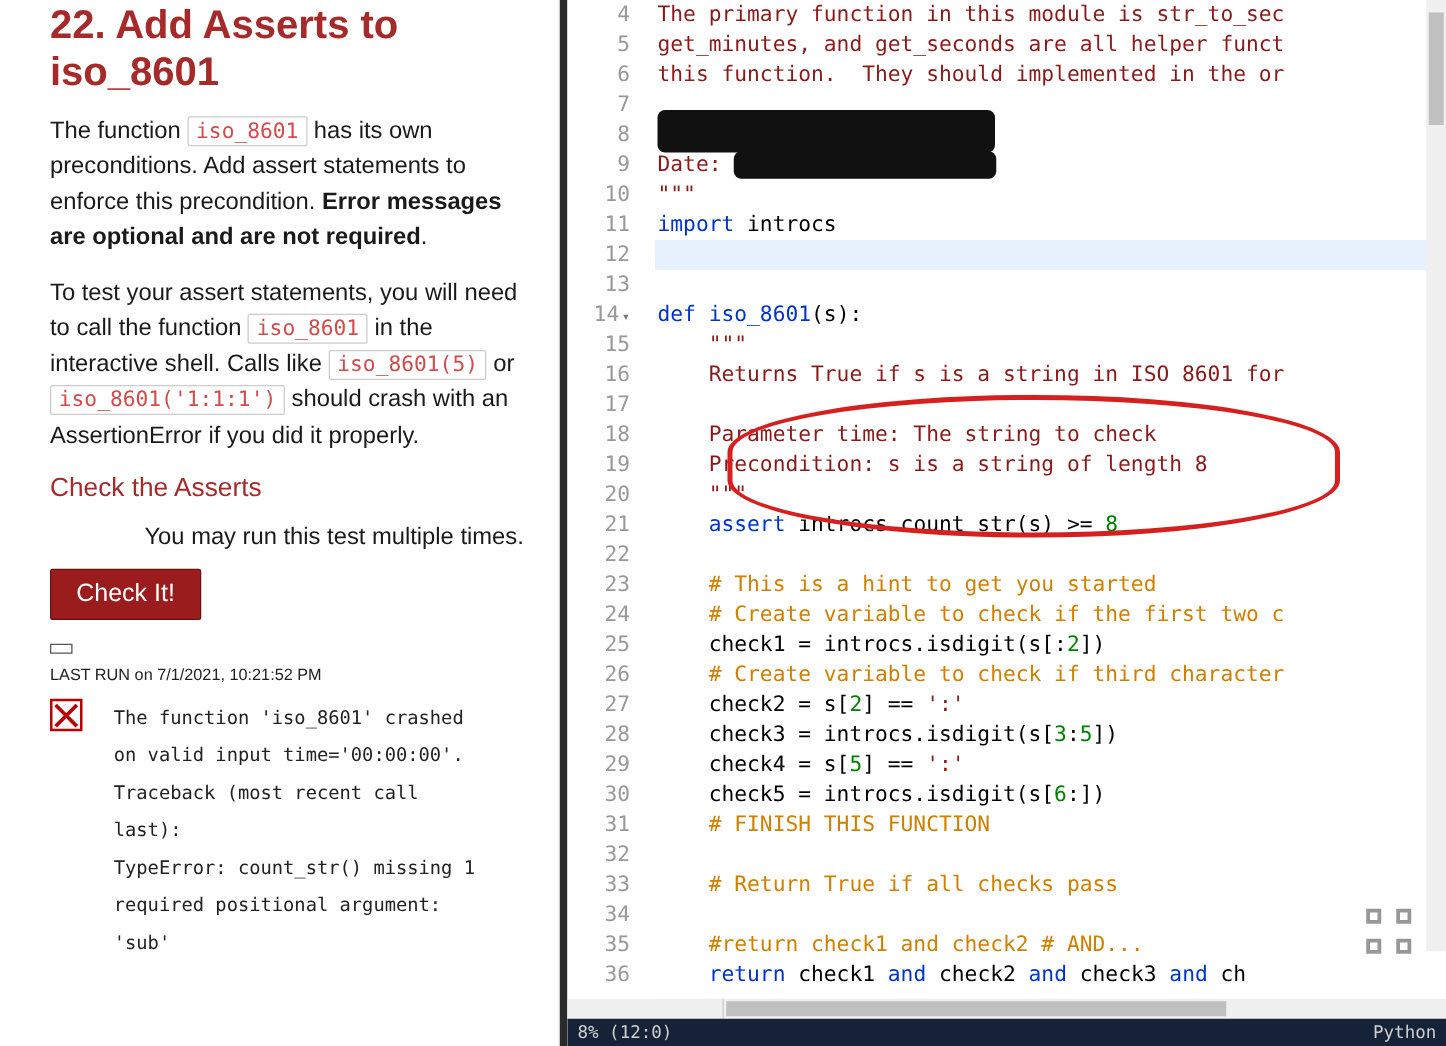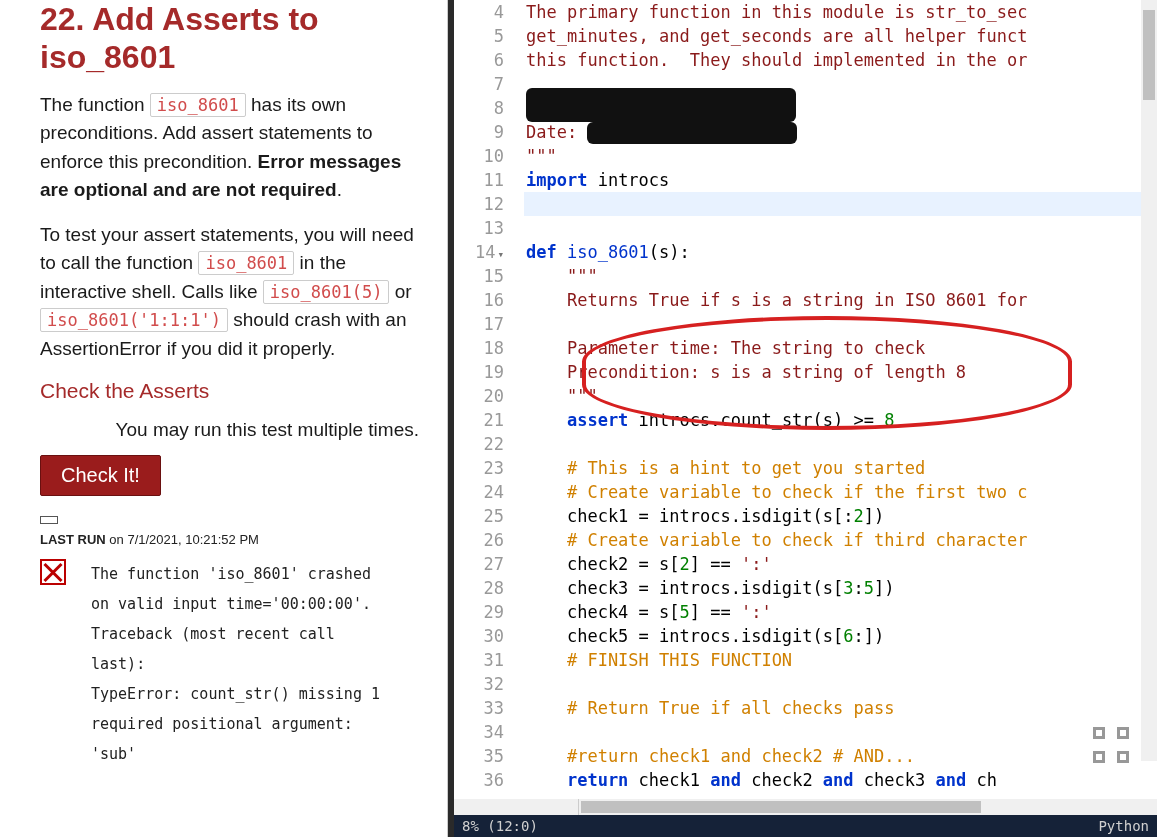--- a/index.html
+++ b/index.html
@@ -59,21 +59,21 @@
   padding: 8px 20px;
   font-size: 20px;
   cursor: pointer;
   border-radius: 2px;
   margin-bottom: 14px;
 }
 .small-box {
   display:inline-block; width:18px; height:8px; border:1px solid #555;
 }
 .lastrun { font-size: 13px; color: #222; margin-top: 4px; }
-.lastrun .lbl { font-weight: 700; }
+.lastrun .lbl { font-weight: 400; }
 .errbox { display: flex; gap: 25px; margin-top: 12px; }
 .erricon {
   width: 26px; height: 26px; border: 2px solid #b00; position: relative;
   flex-shrink: 0;
 }
 .erricon::before, .erricon::after {
   content: ""; position: absolute; background: #b00; width: 24px; height: 3px;
   top: 10px; left: -1px;
 }
 .erricon::before { transform: rotate(45deg); }
@@ -100,21 +100,21 @@
 .code-area {
   flex: 1; overflow: hidden; position: relative;
   font-family: "Consolas","Monaco",monospace; font-size: 17px;
   line-height: 24px;
 }
 .code-area::-webkit-scrollbar { width: 16px; height: 16px; }
 .code-area::-webkit-scrollbar-track { background: #f0f0f0; }
 .code-area::-webkit-scrollbar-thumb { background: #c0c0c0; }
 .codeline { height: 24px; white-space: pre; padding-left: 2px; }
 .hl { background: #e8f2ff; }
-.kw { color: #0033cc; font-weight: 700; }
+.kw { color: #0033cc; font-weight: 400; }
 .str { color: #8a1a1a; }
 .cmt { color: #d08000; }
 .num { color: #008000; }
 .nm { color: #000; }
 .def-name { color: #0033cc; }
 .redaction {
   display:inline-block; width:270px; height:34px; background:#111;
   vertical-align: middle; border-radius: 6px;
   position: relative; top: -8px;
 }

